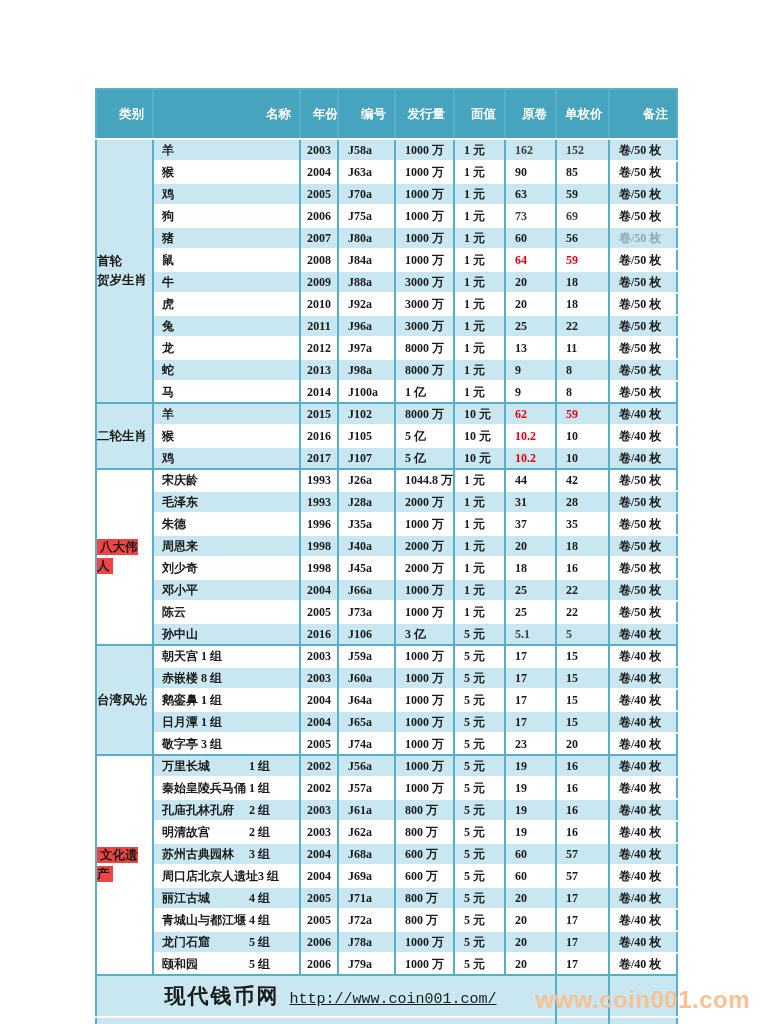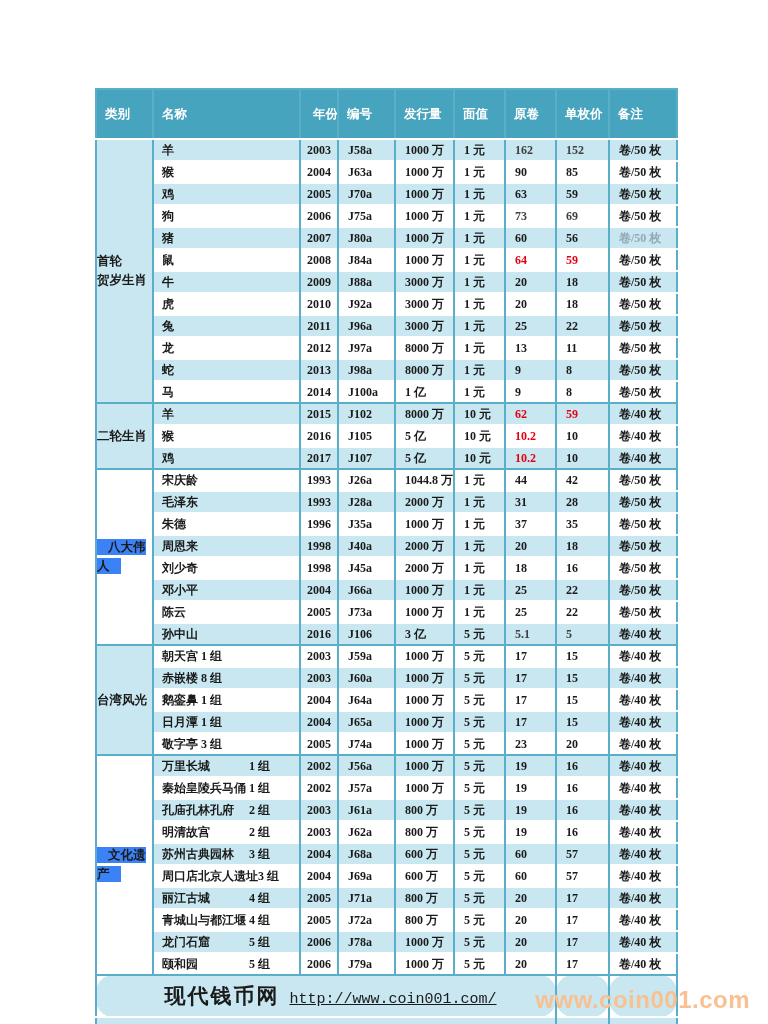--- a/index.html
+++ b/index.html
@@ -12,50 +12,50 @@
     position:absolute;left:95px;top:88px;width:581px;
     border-collapse:collapse;table-layout:fixed;
     border:2px solid #5aafc8;
   }
   th,td{
     font-weight:bold;font-size:12px;color:#1a1a1a;
     white-space:nowrap;overflow:hidden;
   }
   thead th{
     background:#47a4be;color:#ffffff;height:24px;
-    text-align:left;padding:0 0 0 8px;
+    text-align:right;padding:0 8px 0 8px;
     border-left:2px solid #5aafc8;border-bottom:2px solid #ffffff;
     font-size:12.5px;
   }
   thead th:first-child{border-left:none;}
   thead th.c-year{text-align:center;padding:12px;}
   tbody td{
     height:18px;background:#ffffff;
     border-left:2px solid #5aafc8;border-top:2px solid #ffffff;
     padding:0 0 0 9px;
   }
   tbody tr.alt td{background:#c8e7f0;}
   tbody tr.sec-start td{border-top:2px solid #5aafc8;}
   tbody tr td.cat{
     border-left:none;text-align:left;vertical-align:middle;
     padding:0;white-space:pre-line;line-height:19px;font-size:12.5px;
   }
   tbody tr td.cat-filled{background:#c8e7f0;}
   tbody tr td.cat-plain{background:#ffffff;}
-  .hl{background:#3b82f6;padding:1px 11px;}
+  .hl{background:#ef4444;padding:1px 3px;}
   td.name{padding:0 8px 0 8px;}
   .name-wrap{display:flex;}
   .grp{margin-left:auto;width:42px;text-align:left;}
   td.c-year{text-align:center;padding:1px;}
   .green{color:#404040;}
   .red{color:#e60012;}
   .muted{color:#93a9b5;}
   tr.footer td{
     height:40px;background:#c8e7f0;border-top:2px solid #5aafc8;
-    border-left:2px solid #5aafc8;text-align:center;vertical-align:middle;border-radius:17px;
+    border-left:2px solid #5aafc8;text-align:center;vertical-align:middle;
   }
   tr.footer td:first-child{border-left:none;}
   tr.thin td{
     height:6px;background:#c8e7f0;border-top:2px solid #ffffff;
     border-left:2px solid #5aafc8;padding:0;
   }
   tr.thin td:first-child{border-left:none;}
   .brand{font-size:21px;font-weight:bold;letter-spacing:2px;}
   .site-url{
     font-size:15px;font-weight:normal;margin-left:10px;

